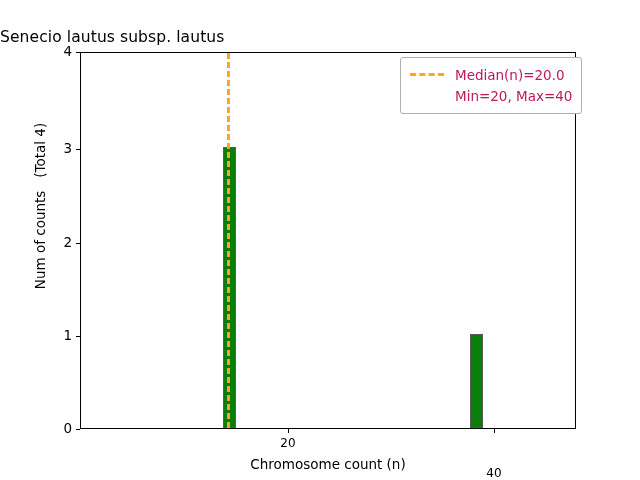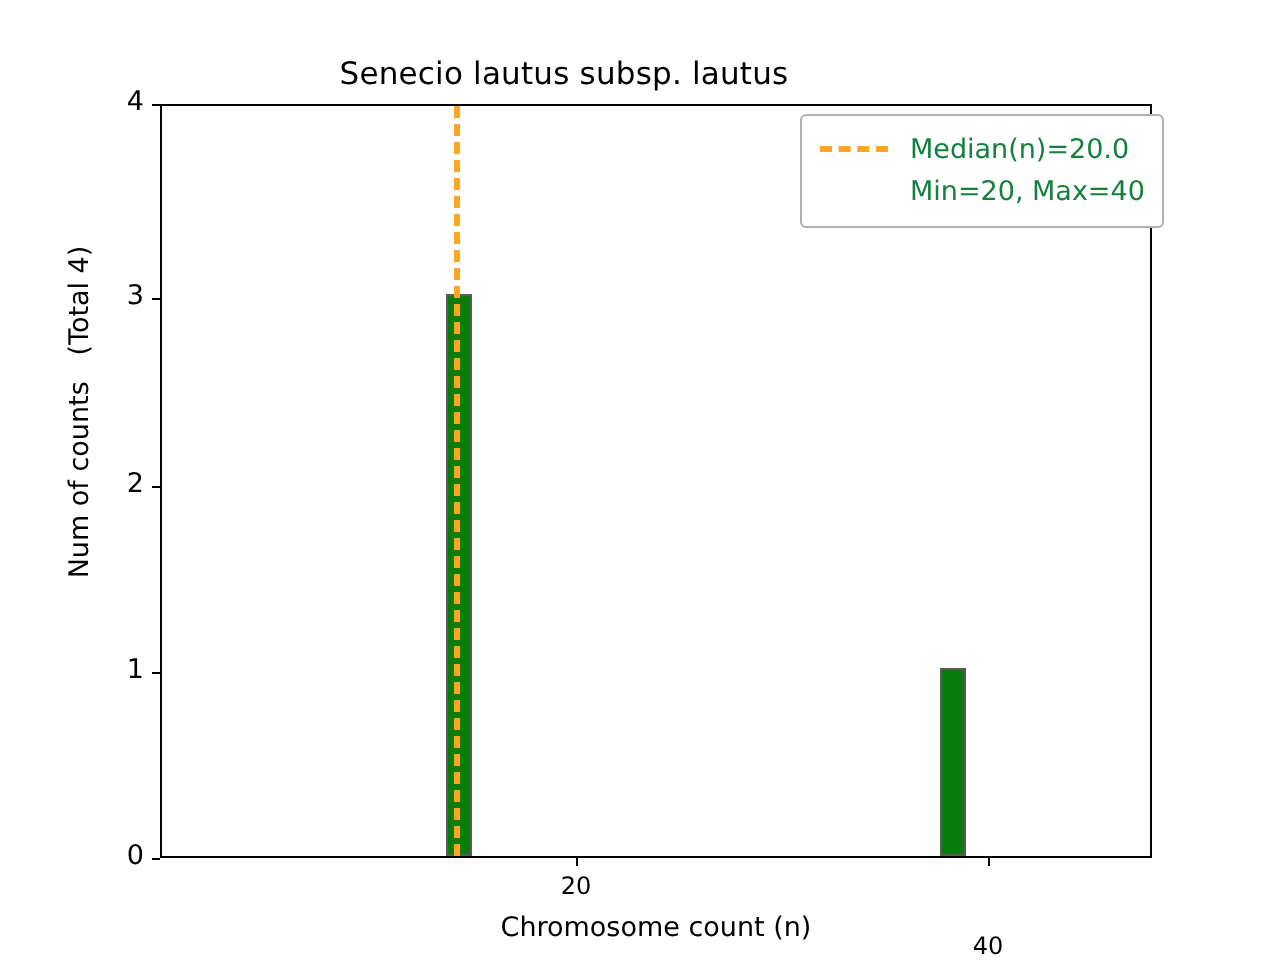--- a/index.html
+++ b/index.html
@@ -19,21 +19,20 @@
     width: 640px;
     height: 480px;
     background: #ffffff;
   }
   
   #chart-title {
     position: absolute;
     left: 0;
     top: 28px;
     width: 564px;
-    text-align: center;
     font-size: 15.5px;
     color: #000000;
     letter-spacing: 0.1px;
   }
   
   #plot-area {
     position: absolute;
     left: 80px;
     top: 52px;
     width: 496px;
@@ -133,21 +132,21 @@
     margin-right: 11px;
     flex: 0 0 auto;
   }
   .legend-spacer {
     width: 34px;
     margin-right: 11px;
     flex: 0 0 auto;
   }
   .legend-text {
     font-size: 13.5px;
-    color: #15803d;
+    color: #be185d;
     white-space: nowrap;
   }
 </style>
 </head>
 <body>
 
 <div id="figure">
 
   <div id="chart-title">Senecio lautus subsp. lautus</div>
 

